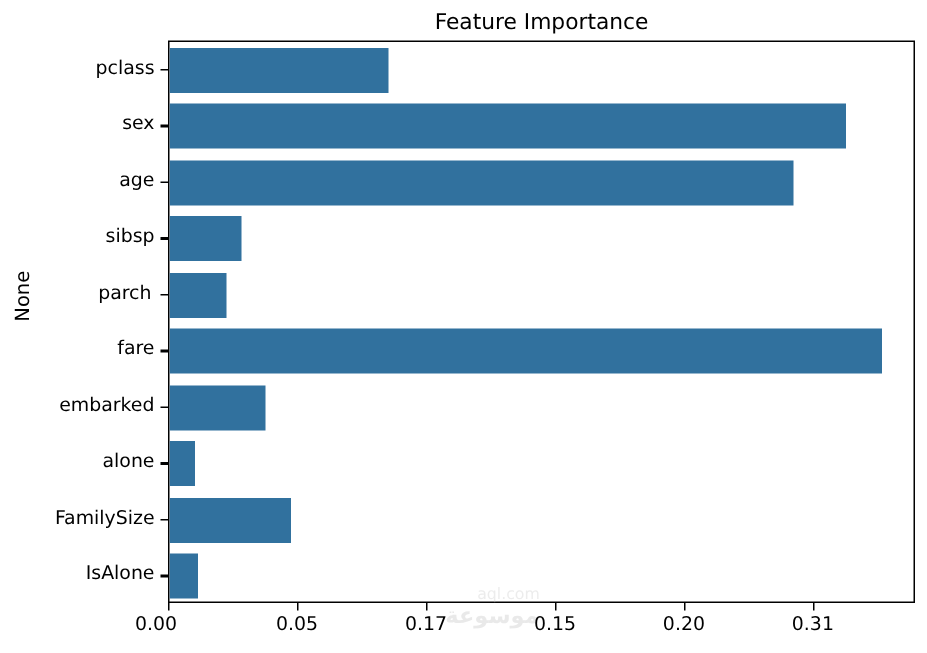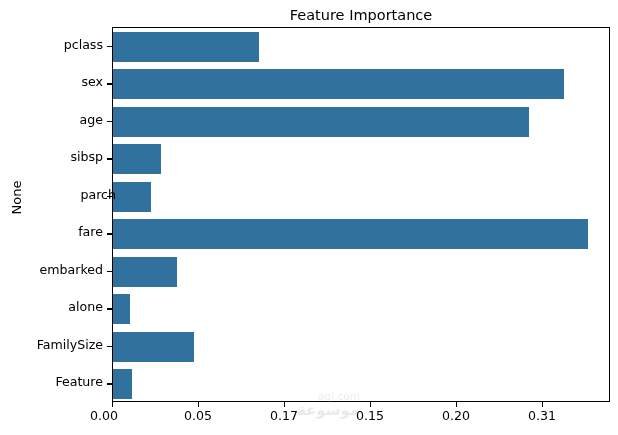--- a/index.html
+++ b/index.html
@@ -162,31 +162,31 @@
 
 <div class="ytick-mark" style="top: 45.75px;"></div>
     <div class="ytick-label" style="right: 515px; top: 37.75px;">pclass</div>
     <div class="ytick-mark" style="top: 83.25px;"></div>
     <div class="ytick-label" style="right: 515px; top: 75.25px;">sex</div>
     <div class="ytick-mark" style="top: 120.75px;"></div>
     <div class="ytick-label" style="right: 515px; top: 112.75px; text-align: right;">age</div>
     <div class="ytick-mark" style="top: 158.25px;"></div>
     <div class="ytick-label" style="right: 515px; top: 150.25px;">sibsp</div>
     <div class="ytick-mark" style="top: 195.75px;"></div>
-    <div class="ytick-label" style="right: 502px; top: 187.75px;">parch</div>
+    <div class="ytick-label" style="right: 517px; top: 187.75px;">parch</div>
     <div class="ytick-mark" style="top: 233.25px;"></div>
     <div class="ytick-label" style="right: 515px; top: 225.25px;">fare</div>
     <div class="ytick-mark" style="top: 270.75px;"></div>
     <div class="ytick-label" style="right: 515px; top: 262.75px;">embarked</div>
     <div class="ytick-mark" style="top: 308.25px;"></div>
     <div class="ytick-label" style="right: 515px; top: 300.25px;">alone</div>
     <div class="ytick-mark" style="top: 345.75px;"></div>
     <div class="ytick-label" style="right: 515px; top: 337.75px;">FamilySize</div>
     <div class="ytick-mark" style="top: 383.25px;"></div>
-    <div class="ytick-label" style="right: 515px; top: 375.25px;">Feature</div>
+    <div class="ytick-label" style="right: 515px; top: 375.25px;">IsAlone</div>
     <div class="xtick-mark" style="left: 112px;"></div>
     <div class="xtick-label" style="left: 104px;">0.00</div>
     <div class="xtick-mark" style="left: 197.987px;"></div>
     <div class="xtick-label" style="left: 197.987px;">0.05</div>
     <div class="xtick-mark" style="left: 283.973px;"></div>
     <div class="xtick-label" style="left: 283.973px;">0.17</div>
     <div class="xtick-mark" style="left: 369.96px;"></div>
     <div class="xtick-label" style="left: 369.96px;">0.15</div>
     <div class="xtick-mark" style="left: 455.946px;"></div>
     <div class="xtick-label" style="left: 455.946px;">0.20</div>

